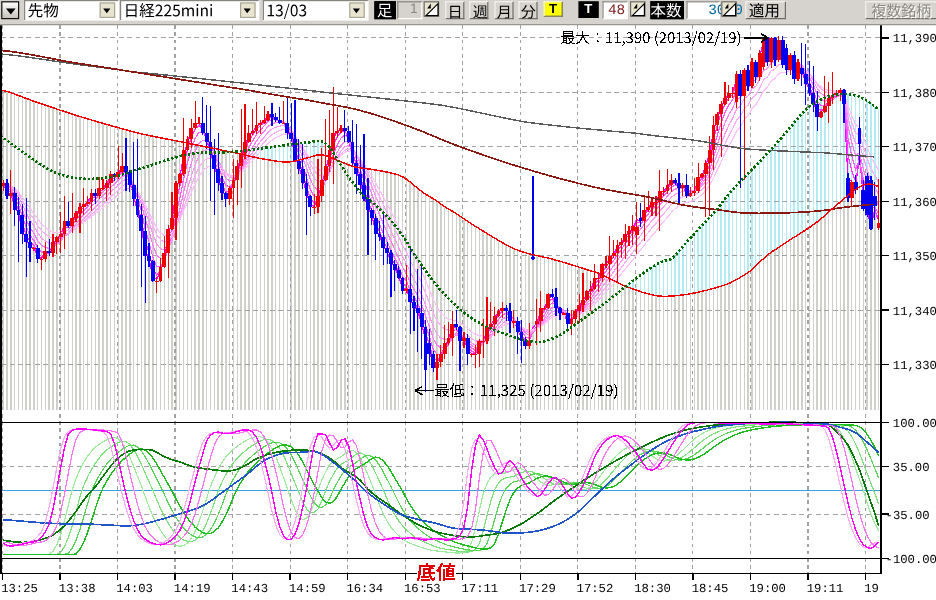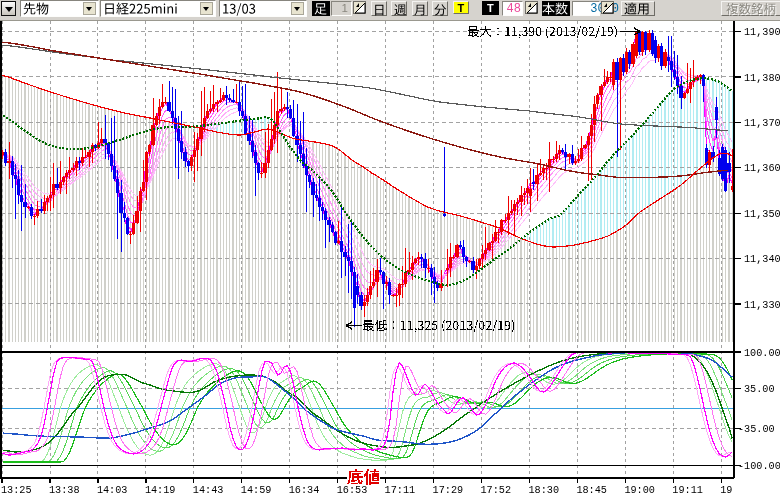--- a/index.html
+++ b/index.html
@@ -116,21 +116,21 @@
     <svg width="16" height="15" viewBox="0 0 16 15" style="position:absolute;left:414.0px;top:1.5px">
       <path d="M2.6 2.7V6.5C2.6 8.5 2.4 11.1 0.4 12.8C0.6 13.0 0.9 13.3 1.1 13.5C2.3 12.4 2.9 11.0 3.2 9.6H9.3V12.1C9.3 12.4 9.2 12.5 8.9 12.5C8.6 12.5 7.6 12.5 6.6 12.5C6.7 12.7 6.9 13.2 7.0 13.4C8.3 13.4 9.1 13.4 9.6 13.3C10.1 13.1 10.3 12.8 10.3 12.1V2.7ZM3.5 3.6H9.3V5.7H3.5ZM3.5 6.6H9.3V8.7H3.4C3.5 8.0 3.5 7.2 3.5 6.6Z" fill="#000"></path>
     </svg>
     <div style="position:absolute;left:432.2px;top:1px;width:16px;height:15px;background:#d6d3ce;border:1px solid;border-color:#f4f3f1 #6e6c66 #6e6c66 #f4f3f1;"></div>
     <svg width="16" height="15" viewBox="0 0 16 15" style="position:absolute;left:434.4px;top:1.5px">
       <path d="M4.0 2.2C3.3 4.2 1.9 5.9 0.3 7.0C0.5 7.1 0.9 7.5 1.1 7.7C2.7 6.5 4.1 4.6 5.1 2.5ZM8.4 2.2 7.5 2.6C8.5 4.4 10.0 6.5 11.4 7.6C11.6 7.3 12.0 7.0 12.2 6.8C10.8 5.8 9.2 3.9 8.4 2.2ZM2.3 6.7V7.6H4.9C4.6 9.8 3.9 11.8 1.0 12.7C1.2 12.9 1.4 13.3 1.6 13.6C4.8 12.4 5.6 10.1 5.9 7.6H9.2C9.0 10.8 8.8 12.1 8.5 12.4C8.4 12.5 8.2 12.6 8.0 12.6C7.7 12.6 6.9 12.5 6.1 12.5C6.2 12.7 6.4 13.1 6.4 13.4C7.2 13.4 8.0 13.5 8.4 13.4C8.8 13.4 9.1 13.3 9.3 13.0C9.8 12.5 10.0 11.1 10.1 7.2C10.2 7.0 10.2 6.7 10.2 6.7Z" fill="#000"></path>
     </svg>
     <div style="position:absolute;left:452.6px;top:1px;width:16.5px;height:13px;background:#ffff00;border:1px solid;border-color:#f4f3f1 #6e6c66 #6e6c66 #f4f3f1;color:#000;font:bold 11px 'Liberation Sans',sans-serif;text-align:center;line-height:13px">T</div>
     <div style="position:absolute;left:482px;top:1px;width:16.5px;height:14px;background:#000;color:#fff;font:bold 11px 'Liberation Sans',sans-serif;text-align:center;line-height:14px">T</div>
     <div style="position:absolute;left:502px;top:1px;width:21px;height:15px;background:#fff;border:1px solid;border-color:#87857e #fdfdfb #fdfdfb #87857e"></div>
-    <div style="position:absolute;left:503px;top:2px;width:18px;height:13px;color:#ec4899;font:12px 'Liberation Mono',monospace;text-align:right">48</div>
+    <div style="position:absolute;left:503px;top:2px;width:18px;height:13px;color:#7f1d1d;font:12px 'Liberation Mono',monospace;text-align:right">48</div>
     <div style="position:absolute;left:524.5px;top:1px;width:13px;height:13px;background:#e8e4d0;border:1px solid #6e6c66"></div>
     <svg width="15" height="15" style="position:absolute;left:524.5px;top:1px" viewBox="0 0 15 15">
       <path d="M2 12L12 2v10Z" fill="#fff" stroke="#000" stroke-width="1"></path>
       <path d="M3 6l3-4v4z" fill="#000"></path>
     </svg>
     <div style="position:absolute;left:541.5px;top:1px;width:28px;height:15px;background:#000;border:1px solid #000"></div>
     <svg width="28" height="15" viewBox="0 0 28 15" style="position:absolute;left:542px;top:1px">
       <path d="M6.0 1.6V4.3H0.8V5.3H5.4C4.3 7.5 2.4 9.7 0.4 10.7C0.6 10.9 0.9 11.2 1.1 11.5C3.0 10.4 4.8 8.4 6.0 6.1V10.1H3.4V11.1H6.0V13.5H7.0V11.1H9.5V10.1H7.0V6.2C8.2 8.4 9.9 10.4 11.9 11.5C12.1 11.2 12.4 10.8 12.6 10.6C10.6 9.6 8.7 7.5 7.6 5.3H12.2V4.3H7.0V1.6Z M18.7 1.8C18.5 2.3 18.0 3.1 17.7 3.6L18.4 3.9C18.7 3.5 19.1 2.8 19.5 2.2ZM14.1 2.2C14.4 2.7 14.8 3.5 14.9 3.9L15.7 3.6C15.5 3.1 15.2 2.4 14.8 1.9ZM21.2 1.6C20.8 3.9 20.1 6.1 19.0 7.4C19.3 7.6 19.7 7.9 19.8 8.1C20.2 7.6 20.5 7.1 20.8 6.5C21.1 7.8 21.4 9.0 22.0 10.1C21.3 11.1 20.4 11.9 19.3 12.5C18.9 12.2 18.4 11.8 17.8 11.5C18.3 10.9 18.6 10.2 18.7 9.3H19.9V8.5H16.4L16.8 7.6L16.6 7.5H17.2V5.6C17.8 6.1 18.6 6.7 19.0 7.0L19.5 6.3C19.2 6.1 17.7 5.2 17.2 4.8V4.8H19.9V4.0H17.2V1.6H16.3V4.0H13.6V4.8H16.0C15.4 5.6 14.4 6.4 13.4 6.8C13.6 7.0 13.9 7.4 14.0 7.6C14.8 7.1 15.6 6.4 16.3 5.6V7.5L15.9 7.4L15.4 8.5H13.5V9.3H15.0C14.6 10.0 14.3 10.7 14.0 11.2L14.8 11.5L15.0 11.1C15.5 11.3 15.9 11.5 16.3 11.7C15.7 12.2 14.7 12.5 13.5 12.7C13.7 12.9 13.9 13.3 14.0 13.5C15.4 13.2 16.4 12.8 17.2 12.2C17.8 12.5 18.3 12.9 18.7 13.2L19.0 12.9C19.2 13.1 19.4 13.4 19.4 13.6C20.7 12.9 21.7 12.1 22.5 11.1C23.1 12.1 23.9 13.0 24.9 13.5C25.1 13.3 25.4 12.9 25.6 12.7C24.6 12.1 23.7 11.3 23.1 10.1C23.9 8.7 24.4 7.0 24.7 4.9H25.5V4.0H21.7C21.9 3.2 22.0 2.5 22.2 1.7ZM16.0 9.3H17.8C17.6 10.0 17.4 10.6 17.0 11.1C16.5 10.8 16.0 10.6 15.4 10.4ZM21.4 4.9H23.7C23.4 6.5 23.1 7.9 22.5 9.1C22.0 7.8 21.6 6.4 21.4 4.9Z" fill="#fff"></path>
     </svg>
     <div style="position:absolute;left:571.5px;top:1px;width:28px;height:15px;background:#fff;border:1px solid;border-color:#87857e #fdfdfb #fdfdfb #87857e"></div>

